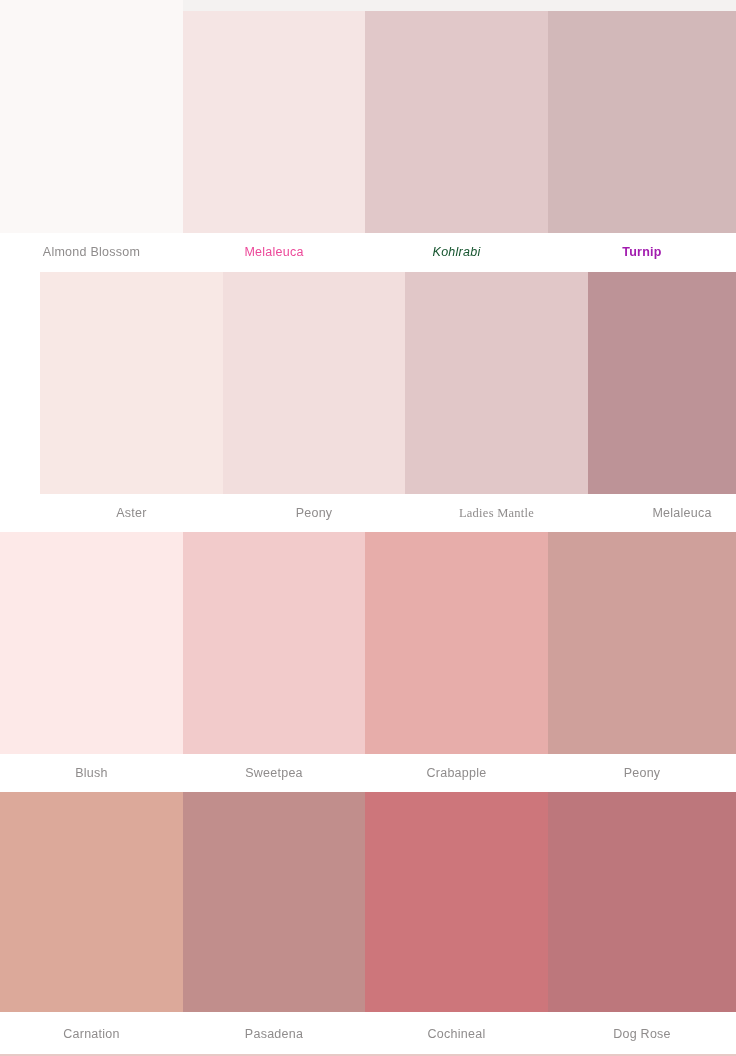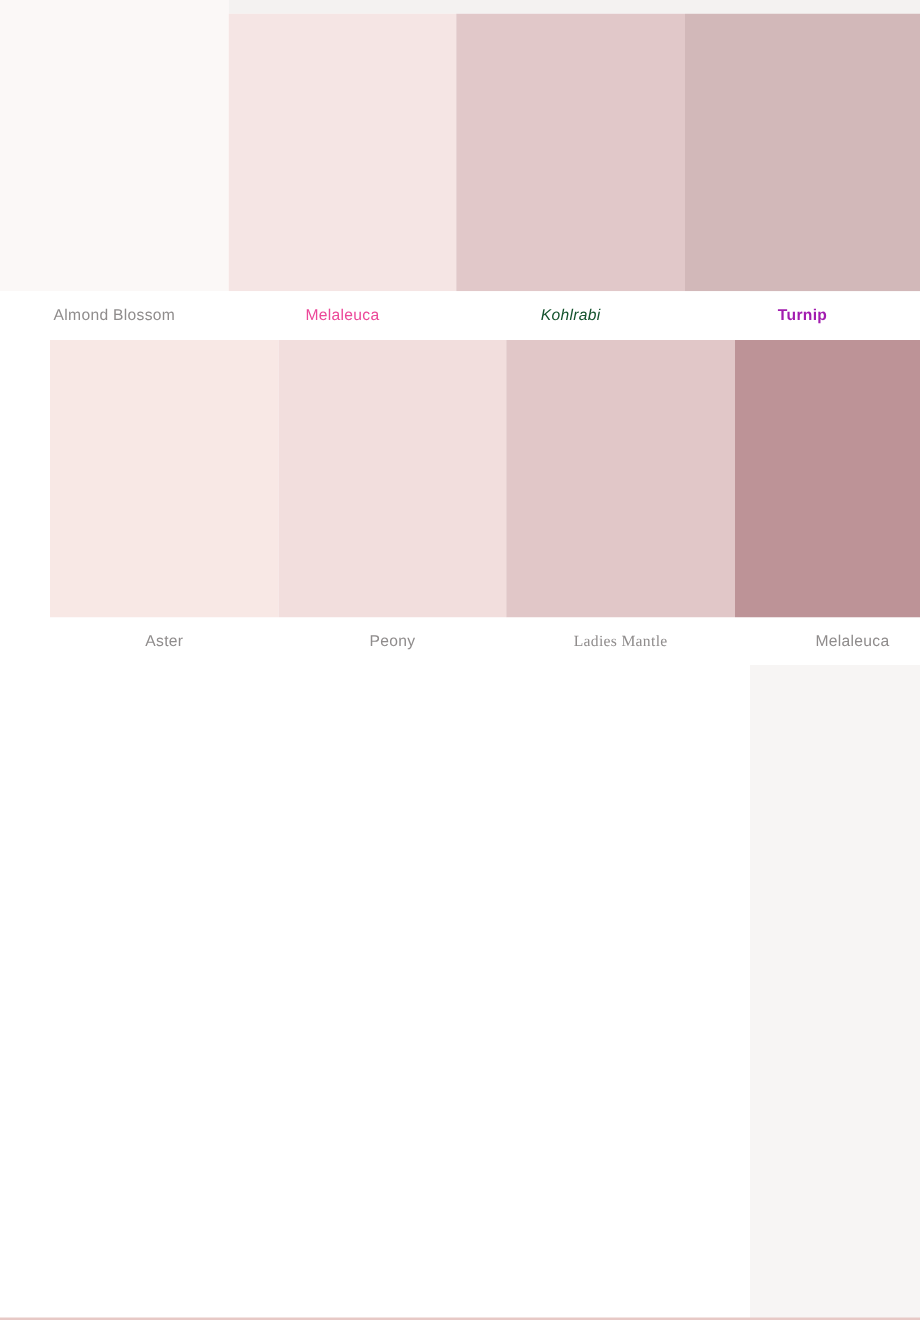--- a/index.html
+++ b/index.html
@@ -137,16 +137,44 @@
       <div class="swatch col-3" style="background-color: rgb(189, 147, 151);"></div>
     </div>
     <div class="label-strip">
       <div class="swatch-label col-0" style="color: rgb(143, 140, 140);">Aster</div>
       <div class="swatch-label col-1" style="color: rgb(143, 140, 140);">Peony</div>
       <div class="swatch-label col-2" style="color: rgb(143, 140, 140); font-family: Liberation Serif, serif;">Ladies Mantle</div>
       <div class="swatch-label col-3" style="color: rgb(143, 140, 140);">Melaleuca</div>
     </div>
   </div>
 
+  <div class="palette-row" id="row-2">
+    <div class="swatch-strip">
+      <div class="swatch col-0" style="background-color: rgb(253, 233, 232);"></div>
+      <div class="swatch col-1" style="background-color: rgb(242, 203, 203);"></div>
+      <div class="swatch col-2" style="background-color: rgb(231, 173, 170);"></div>
+      <div class="swatch col-3" style="background-color: rgb(207, 160, 155);"></div>
+    </div>
+    <div class="label-strip">
+      <div class="swatch-label col-0" style="color: rgb(143, 140, 140);">Blush</div>
+      <div class="swatch-label col-1" style="color: rgb(143, 140, 140);">Sweetpea</div>
+      <div class="swatch-label col-2" style="color: rgb(143, 140, 140);">Crabapple</div>
+      <div class="swatch-label col-3" style="color: rgb(143, 140, 140);">Peony</div>
+    </div>
+  </div>
 
+  <div class="palette-row" id="row-3">
+    <div class="swatch-strip">
+      <div class="swatch col-0" style="background-color: rgb(220, 169, 154);"></div>
+      <div class="swatch col-1" style="background-color: rgb(193, 142, 140);"></div>
+      <div class="swatch col-2" style="background-color: rgb(205, 118, 123);"></div>
+      <div class="swatch col-3" style="background-color: rgb(189, 119, 124);"></div>
+    </div>
+    <div class="label-strip">
+      <div class="swatch-label col-0" style="color: rgb(143, 140, 140);">Carnation</div>
+      <div class="swatch-label col-1" style="color: rgb(143, 140, 140);">Pasadena</div>
+      <div class="swatch-label col-2" style="color: rgb(143, 140, 140);">Cochineal</div>
+      <div class="swatch-label col-3" style="color: rgb(143, 140, 140);">Dog Rose</div>
+    </div>
+  </div>
 
   <div class="bottom-edge" style="background: rgb(231, 201, 198);"></div>
 </div>
 
 </body></html>

